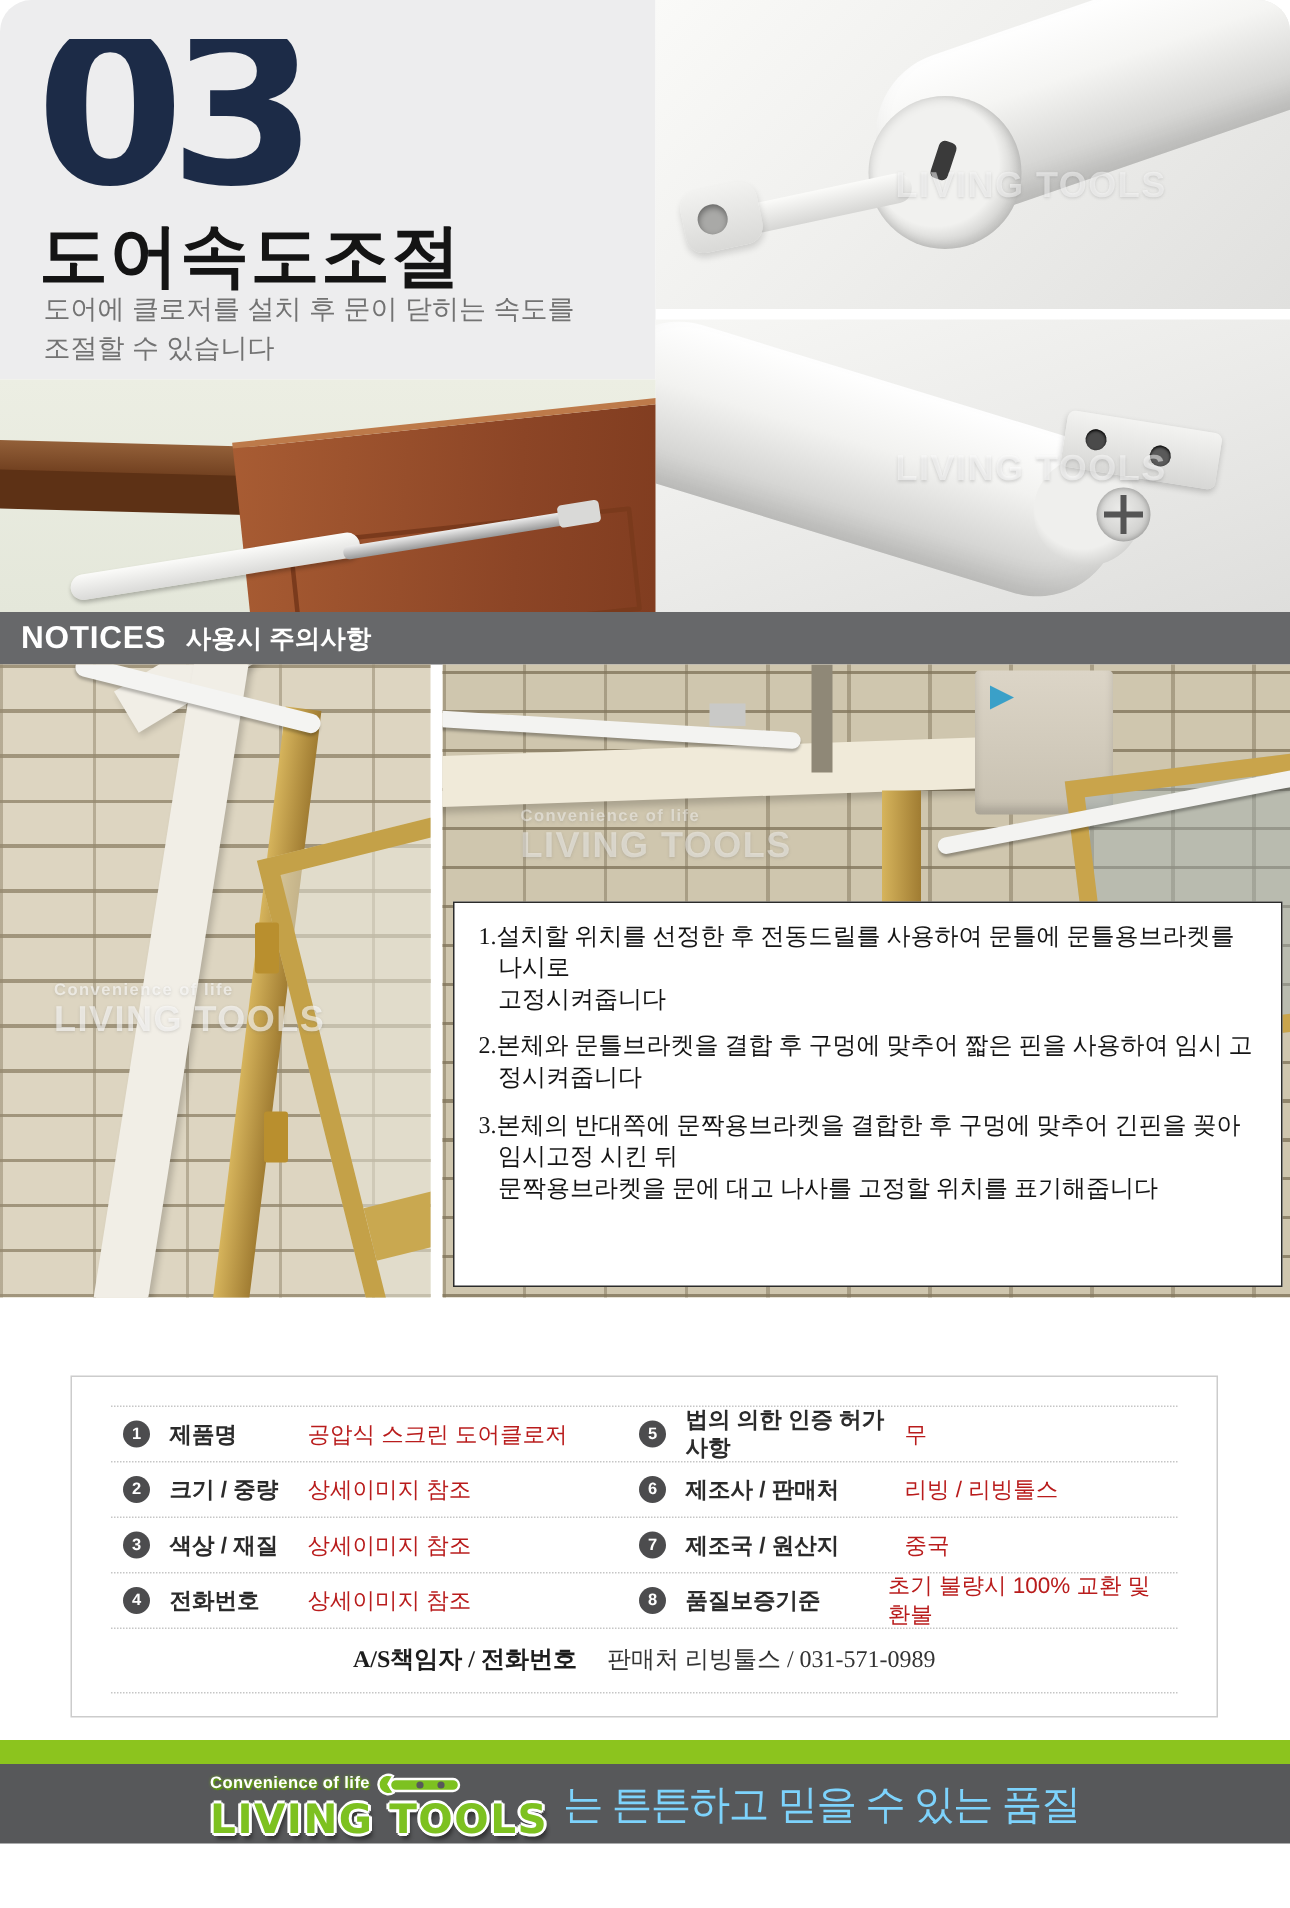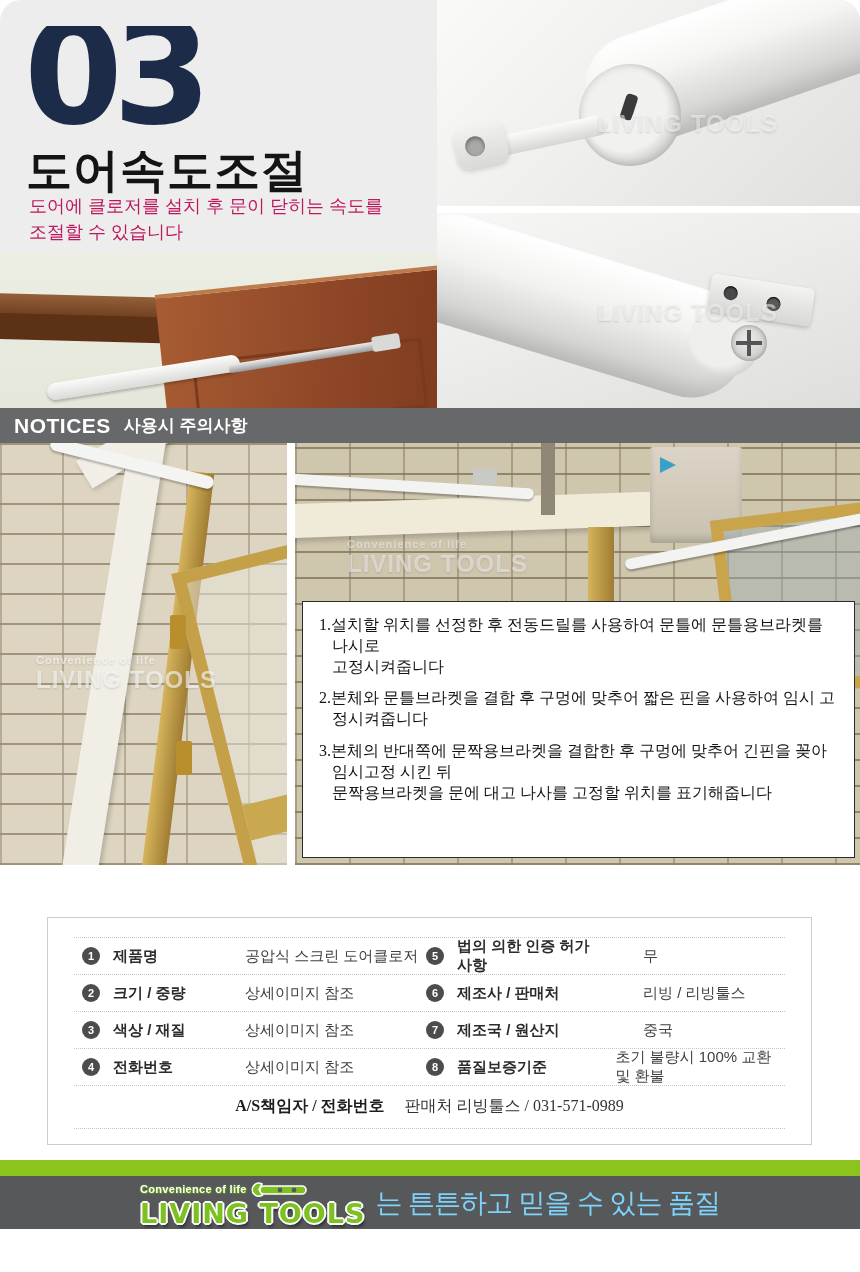--- a/index.html
+++ b/index.html
@@ -7,21 +7,21 @@
         font-family:"Liberation Sans",sans-serif;border-radius:21px;}
   .abs{position:absolute;}
   .ph{position:absolute;overflow:hidden;}
 
   
   .top-left{left:0;top:0;width:437px;height:253px;background:#ededee;}
   .num-wrap{position:absolute;left:24px;top:26px;height:104px;overflow:hidden;}
   .num{font-size:142px;line-height:.84;margin-top:-12px;font-weight:900;
        color:#1c2b47;letter-spacing:-10px;font-family:"DejaVu Sans",sans-serif;}
   .title{position:absolute;left:26px;top:140px;font-size:46px;font-weight:700;color:#141414;letter-spacing:1px;}
-  .subtitle{position:absolute;left:29px;top:193px;font-size:18px;color:#be185d;line-height:1.45;white-space:pre-line;}
+  .subtitle{position:absolute;left:29px;top:193px;font-size:18px;color:#737373;line-height:1.45;white-space:pre-line;}
 
   
   .photo-a{left:437px;top:0;width:423px;height:206px;
            background:linear-gradient(135deg,#fafaf8 0%,#efefed 45%,#e0e0de 100%);}
   .cylA{position:absolute;left:150px;top:52px;width:350px;height:112px;border-radius:56px;
         transform:rotate(-19deg);transform-origin:left center;
         background:linear-gradient(180deg,#ffffff 0%,#f5f5f3 38%,#d8d8d6 78%,#c7c7c5 100%);
         box-shadow:inset 0 -10px 16px rgba(0,0,0,.07);}
   .capA{position:absolute;left:142px;top:64px;width:102px;height:102px;border-radius:50%;
         background:radial-gradient(circle at 44% 44%,#f1f1ef 0 52%,#d2d2d0 68%,#bcbcba 100%);
@@ -140,21 +140,21 @@
   .rows{margin:19px 26px 0 26px;border-top:1px dotted #c6c6c6;}
   .row{display:flex;align-items:center;height:36px;border-bottom:1px dotted #c6c6c6;}
   .cell{display:flex;align-items:center;}
   .cell-l{flex:0 0 352px;padding-left:8px;box-sizing:border-box;}
   .cell-r{flex:1;}
   .circle{flex:0 0 18px;width:18px;height:18px;border-radius:50%;background:#4c4c4e;color:#fff;
         font-size:11px;font-weight:700;display:flex;align-items:center;justify-content:center;margin-right:13px;}
   .label{font-size:15px;font-weight:700;color:#2b2b2b;}
   .cell-l .label{width:92px;}
   .cell-r .label{width:146px;}
-  .value{font-size:15px;color:#404040;margin-left:40px;}
+  .value{font-size:15px;color:#b91c1c;}
   .as-row{margin:0 26px;display:flex;justify-content:center;align-items:center;gap:20px;
         padding:10px 0 11px;border-bottom:1px dotted #c6c6c6;font-family:"Liberation Serif",serif;}
   .as-label{font-size:16px;font-weight:700;color:#1d1d1d;}
   .as-value{font-size:16px;color:#333;}
 
   
   .green-strip{left:0;top:1160px;width:860px;height:16px;background:#8cc41e;}
   .footer-bar{left:0;top:1176px;width:860px;height:53px;background:#57585a;
         display:flex;align-items:center;justify-content:center;gap:10px;}
   .logo{position:relative;text-align:left;line-height:1;padding-top:2px;}

